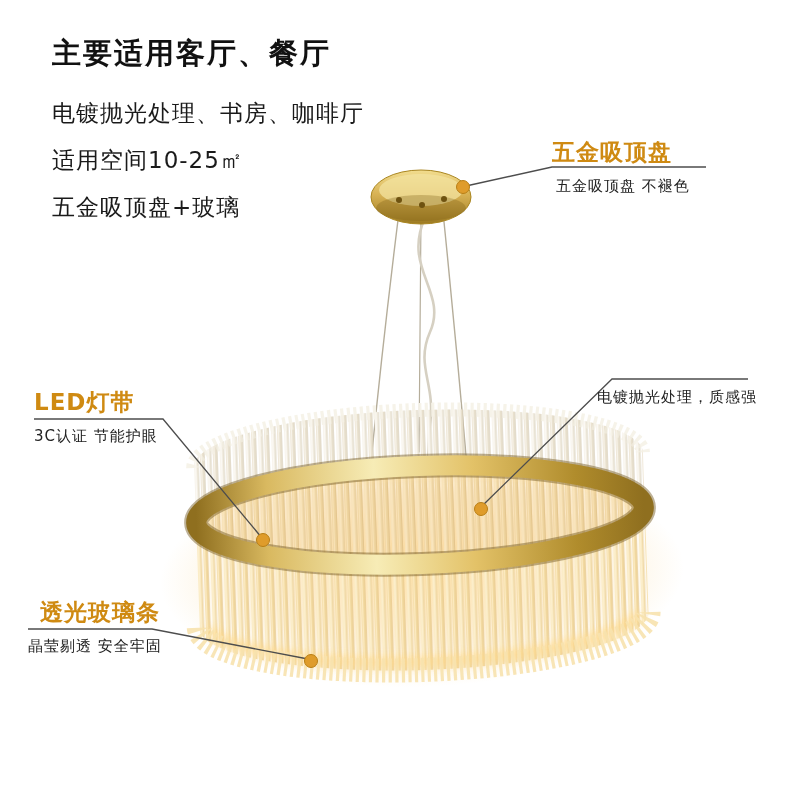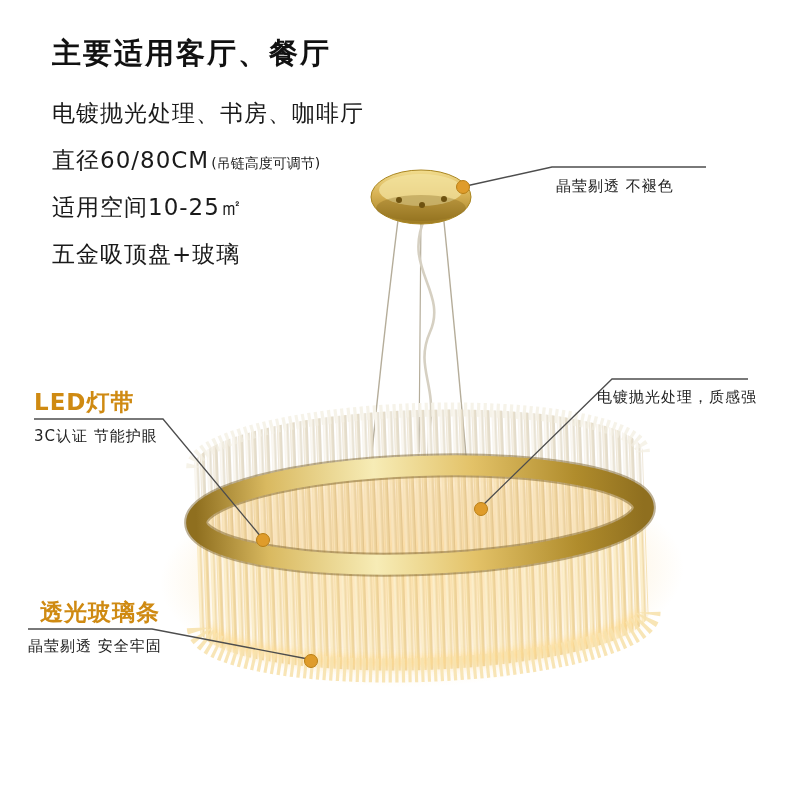--- a/index.html
+++ b/index.html
@@ -111,28 +111,26 @@
       <circle cx="463" cy="187" r="6.5" fill="#df9c2b" stroke="#b97f15" stroke-width="1"></circle>
       <circle cx="481" cy="509" r="6.5" fill="#df9c2b" stroke="#b97f15" stroke-width="1"></circle>
       <circle cx="263" cy="540" r="6.5" fill="#df9c2b" stroke="#b97f15" stroke-width="1"></circle>
       <circle cx="311" cy="661" r="6.5" fill="#df9c2b" stroke="#b97f15" stroke-width="1"></circle>
     </g>
   </svg>
 
   <div class="info">
     <div class="headline">主要适用客厅、餐厅</div>
     <div class="iline">电镀抛光处理、书房、咖啡厅</div>
-    <div class="iline">
-      <span>直径60/80CM</span><span class="note">(吊链高度可调节)</span>
-    </div>
     <div class="iline">适用空间10-25㎡</div>
     <div class="iline">五金吸顶盘+玻璃</div>
   </div>
 
-  <div class="cdesc" style="left:556px;top:177px">晶莹剔透 不褪色</div>
+  <div class="ctitle" style="left:552px;top:137px">五金吸顶盘</div>
+  <div class="cdesc" style="left:556px;top:177px">五金吸顶盘 不褪色</div>
 
   <div class="cdesc" style="left:597px;top:388px">电镀抛光处理，质感强</div>
 
   <div class="ctitle" style="left:34px;top:387px">LED灯带</div>
   <div class="cdesc" style="left:34px;top:427px">3C认证 节能护眼</div>
 
   <div class="ctitle" style="left:40px;top:597px">透光玻璃条</div>
   <div class="cdesc" style="left:28px;top:637px">晶莹剔透 安全牢固</div>
 
 </div>

